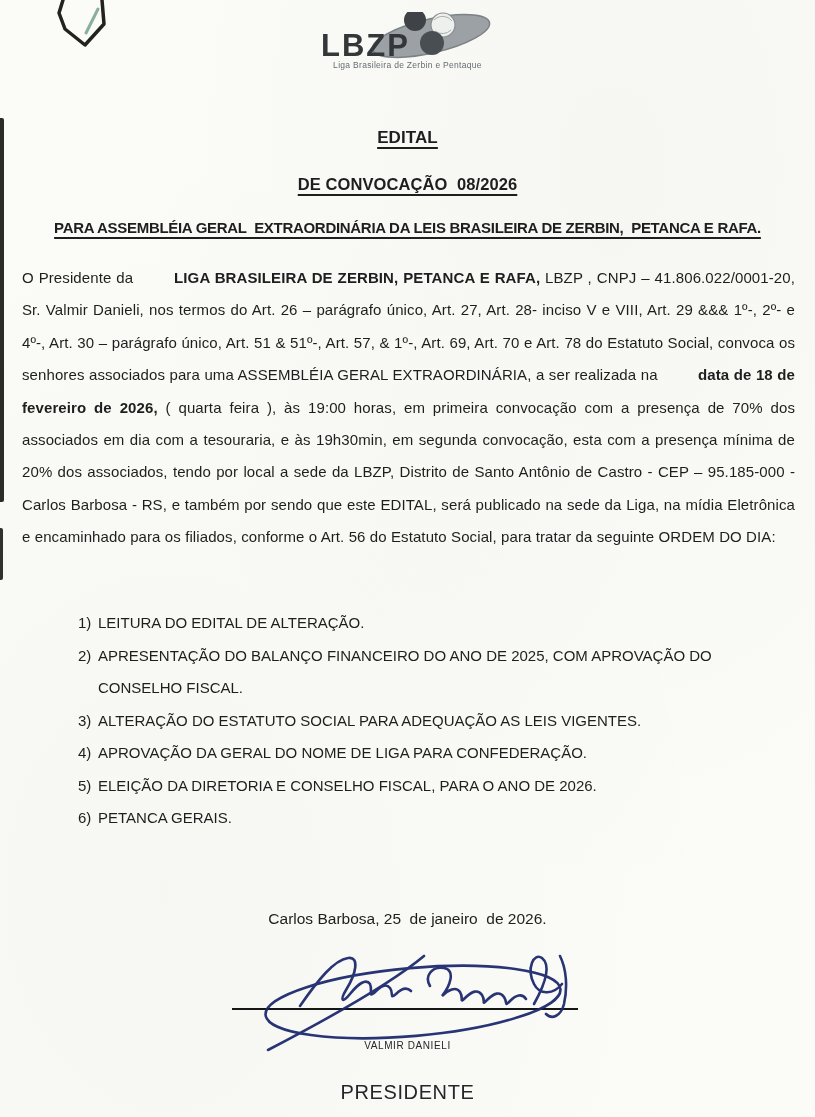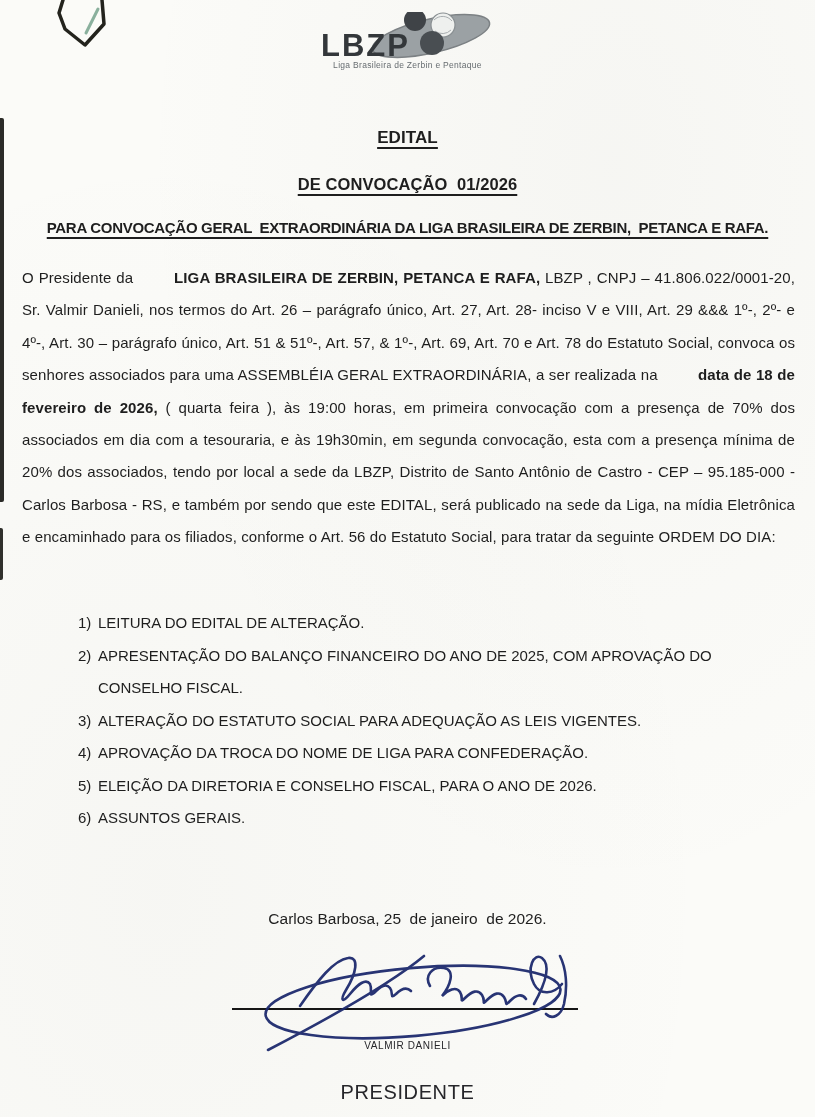--- a/index.html
+++ b/index.html
@@ -68,51 +68,51 @@
     <svg width="190" height="52" viewBox="0 0 190 52">
       <ellipse cx="118" cy="24" rx="60" ry="17" transform="rotate(-13 118 24)" fill="#9ba1a4" stroke="#7c8184" stroke-width="1.5"></ellipse>
       <circle cx="102" cy="8" r="11" fill="#3f4347"></circle>
       <circle cx="130" cy="13" r="12" fill="#eef0ee" stroke="#898f92" stroke-width="1.2"></circle>
       <path d="M 121,8 A 12 12 0 0 1 139,9 M 122,19 A 12 12 0 0 0 138,18" fill="none" stroke="#a8adaf" stroke-width="1"></path>
       <circle cx="119" cy="31" r="12" fill="#494e52"></circle>
       <text x="8" y="44" font-family="Liberation Sans, sans-serif" font-size="31" font-weight="bold" fill="#33373a" letter-spacing="2">LBZP</text>
     </svg>
     <div id="logo-tagline">Liga Brasileira de Zerbin e Pentaque</div>
   </div>
-  <div class="abs centered title" id="title-convocacao">DE CONVOCAÇÃO  01/2026</div>
-  <div class="abs centered title" id="title-assembleia">PARA CONVOCAÇÃO GERAL  EXTRAORDINÁRIA DA LIGA BRASILEIRA DE ZERBIN,  PETANCA E RAFA.</div>
+  <div class="abs centered title" id="title-convocacao">DE CONVOCAÇÃO  08/2026</div>
+  <div class="abs centered title" id="title-assembleia">PARA ASSEMBLÉIA GERAL  EXTRAORDINÁRIA DA LEIS BRASILEIRA DE ZERBIN,  PETANCA E RAFA.</div>
 
   <div class="abs" id="body-paragraph">
     <span>O Presidente da </span><b>LIGA BRASILEIRA DE ZERBIN, PETANCA E RAFA,</b><span> LBZP , CNPJ – 41.806.022/0001-20, Sr. Valmir Danieli, nos termos do Art. 26 – parágrafo único, Art. 27, Art. 28- inciso V e VIII, Art. 29 &amp;&amp;&amp; 1º-, 2º- e 4º-, Art. 30 – parágrafo único, Art. 51 &amp; 51º-, Art. 57, &amp; 1º-, Art. 69, Art. 70 e Art. 78 do Estatuto Social, convoca os senhores associados para uma ASSEMBLÉIA GERAL EXTRAORDINÁRIA, a ser realizada na </span><b>data de 18 de fevereiro de 2026,</b><span> ( quarta feira ), às 19:00 horas, em primeira convocação com a presença de 70% dos associados em dia com a tesouraria, e às 19h30min, em segunda convocação, esta com a presença mínima de 20% dos associados, tendo por local a sede da LBZP, Distrito de Santo Antônio de Castro - CEP – 95.185-000 - Carlos Barbosa - RS, e também por sendo que este EDITAL, será publicado na sede da Liga, na mídia Eletrônica e encaminhado para os filiados, conforme o Art. 56 do Estatuto Social, para tratar da seguinte ORDEM DO DIA:</span>
   </div>
 
   <div class="abs" id="agenda">
     <div class="agenda-item">
       <span class="agenda-num">1)</span>
       <span class="agenda-text">LEITURA DO EDITAL  DE ALTERAÇÃO.</span>
     </div>
     <div class="agenda-item">
       <span class="agenda-num">2)</span>
       <span class="agenda-text">APRESENTAÇÃO DO BALANÇO FINANCEIRO DO ANO DE 2025, COM APROVAÇÃO DO CONSELHO FISCAL.</span>
     </div>
     <div class="agenda-item">
       <span class="agenda-num">3)</span>
       <span class="agenda-text">ALTERAÇÃO DO ESTATUTO SOCIAL PARA ADEQUAÇÃO AS LEIS VIGENTES.</span>
     </div>
     <div class="agenda-item">
       <span class="agenda-num">4)</span>
-      <span class="agenda-text">APROVAÇÃO DA TROCA DO NOME DE LIGA PARA CONFEDERAÇÃO.</span>
+      <span class="agenda-text">APROVAÇÃO DA GERAL DO NOME DE LIGA PARA CONFEDERAÇÃO.</span>
     </div>
     <div class="agenda-item">
       <span class="agenda-num">5)</span>
       <span class="agenda-text">ELEIÇÃO DA DIRETORIA  E CONSELHO FISCAL, PARA O ANO DE 2026.</span>
     </div>
     <div class="agenda-item">
       <span class="agenda-num">6)</span>
-      <span class="agenda-text">ASSUNTOS GERAIS.</span>
+      <span class="agenda-text">PETANCA GERAIS.</span>
     </div>
   </div>
 
   <div class="abs centered" id="dateline">Carlos Barbosa, 25  de janeiro  de 2026.</div>
 
   <div class="abs" id="signature-line"></div>
 
   <svg class="abs" id="signature-svg" width="356" height="112" viewBox="0 0 356 112">
     <g fill="none" stroke="#1d2a6e" stroke-width="2.6" stroke-linecap="round" opacity="0.95">
       <ellipse cx="175" cy="56" rx="148" ry="34" transform="rotate(-5 175 56)"></ellipse>

